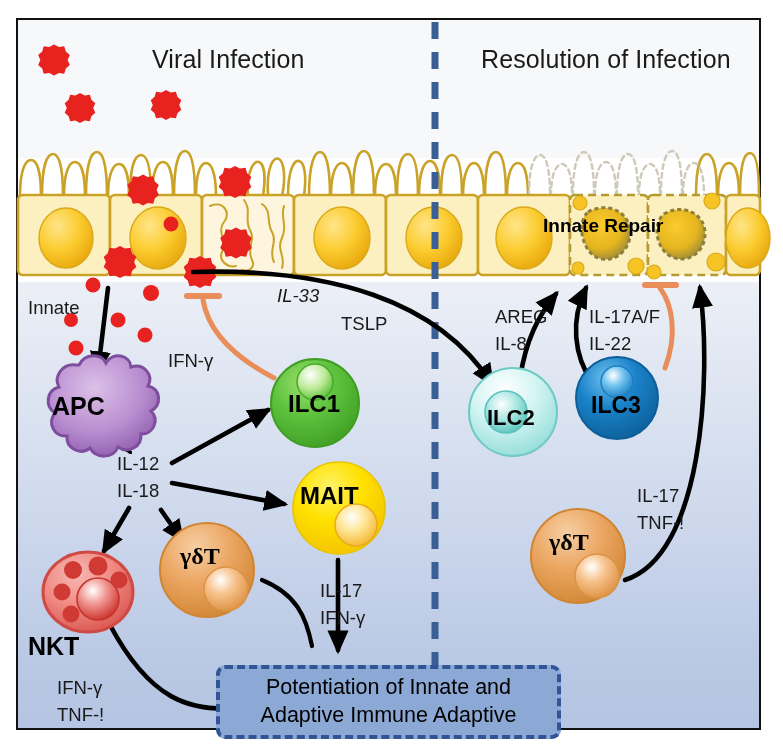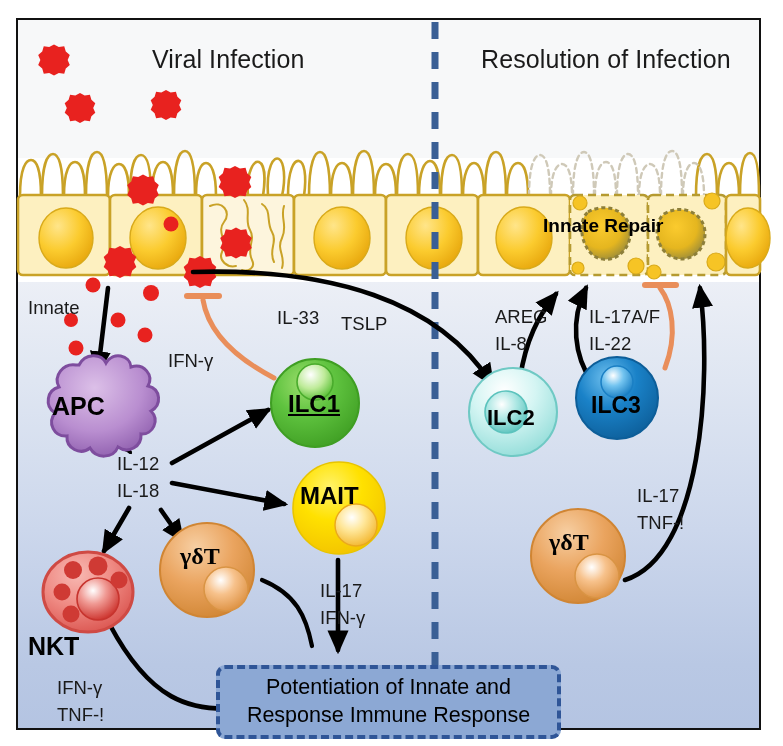--- a/index.html
+++ b/index.html
@@ -334,21 +334,21 @@
       <circle cx="597" cy="576" r="22" fill="url(#gGdtN)" stroke="#d99444" stroke-width="1.5"></circle>
     </g>
   </svg>
 
   <div class="lbl hdr" style="left:152px;top:45px;">Viral Infection</div>
   <div class="lbl hdr" style="left:481px;top:45px;">Resolution of Infection</div>
 
   <div class="cellname" style="left:543px;top:215px;font-size:19px;">Innate Repair</div>
 
   <div class="lbl cyto" style="left:28px;top:297px;">Innate</div>
-  <div class="lbl cyto" style="left:277px;top:307px;">IL-33</div>
+  <div class="lbl cyto" style="left:277px;top:285px;font-style:italic;">IL-33</div>
   <div class="lbl cyto" style="left:341px;top:313px;">TSLP</div>
   <div class="lbl cyto" style="left:168px;top:350px;">IFN-γ</div>
 
   <div class="lbl cyto" style="left:117px;top:453px;">IL-12</div>
   <div class="lbl cyto" style="left:117px;top:480px;">IL-18</div>
 
   <div class="lbl cyto" style="left:320px;top:580px;">IL-17</div>
   <div class="lbl cyto" style="left:320px;top:607px;">IFN-γ</div>
 
   <div class="lbl cyto" style="left:57px;top:677px;">IFN-γ</div>
@@ -356,27 +356,27 @@
 
   <div class="lbl cyto" style="left:495px;top:306px;">AREG</div>
   <div class="lbl cyto" style="left:495px;top:333px;">IL-8</div>
   <div class="lbl cyto" style="left:589px;top:306px;">IL-17A/F</div>
   <div class="lbl cyto" style="left:589px;top:333px;">IL-22</div>
 
   <div class="lbl cyto" style="left:637px;top:485px;">IL-17</div>
   <div class="lbl cyto" style="left:637px;top:512px;">TNF-!</div>
 
   <div class="cellname" style="left:52px;top:392px;font-size:25px;">APC</div>
-  <div class="cellname" style="left:288px;top:390px;font-size:24px;text-decoration:underline;">ILC1</div>
+  <div class="cellname" style="left:288px;top:390px;font-size:24px;">ILC1</div>
   <div class="cellname" style="left:300px;top:482px;font-size:24px;">MAIT</div>
   <div class="cellname" style="left:28px;top:632px;font-size:25px;">NKT</div>
   <div class="cellname" style="left:180px;top:543px;font-size:24px;font-family:'Liberation Serif',serif;">γδT</div>
   <div class="cellname" style="left:487px;top:405px;font-size:22px;">ILC2</div>
   <div class="cellname" style="left:591px;top:392px;font-size:23px;">ILC3</div>
   <div class="cellname" style="left:549px;top:529px;font-size:24px;font-family:'Liberation Serif',serif;">γδT</div>
 
   <div id="resultbox">
     <div class="boxtext">
       <div>Potentiation of Innate and</div>
-      <div>Response Immune Response</div>
+      <div>Adaptive Immune Adaptive</div>
     </div>
   </div>
 </div>
 
 </body></html>

